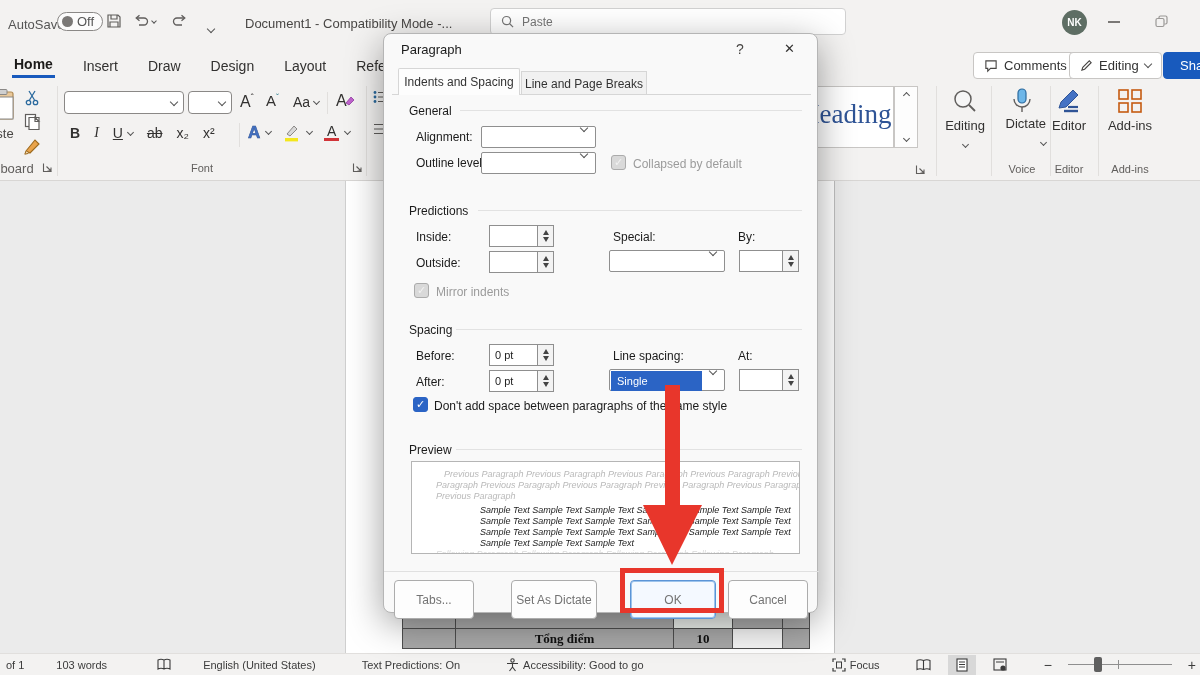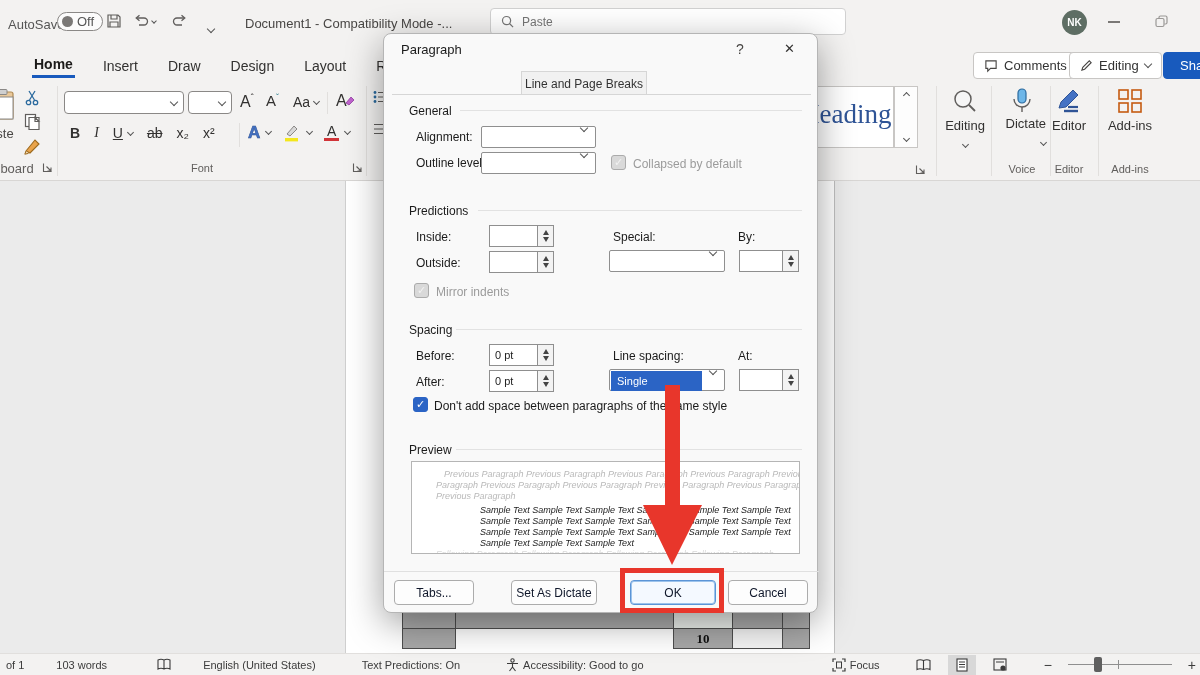--- a/index.html
+++ b/index.html
@@ -36,21 +36,21 @@
   .spinner .val { background:#fff; border:1px solid #8f8f8f; border-right:none; width:48px; height:22px; font-size:11px; color:#222; display:flex; align-items:center; padding-left:5px; }
   .spinner .btns { width:17px; height:22px; border:1px solid #8f8f8f; background:#f3f3f3; display:flex; flex-direction:column; align-items:center; justify-content:center; gap:2px; }
   .tri-up { width:0; height:0; border-left:3.5px solid transparent; border-right:3.5px solid transparent; border-bottom:5px solid #444; }
   .tri-dn { width:0; height:0; border-left:3.5px solid transparent; border-right:3.5px solid transparent; border-top:5px solid #444; }
   .ddown { position:absolute; background:#fff; border:1px solid #8f8f8f; border-radius:2px; display:flex; align-items:flex-start; }
   .ddown .dval { flex:1; height:100%; display:flex; align-items:center; padding-left:6px; font-size:11px; }
   .ddown .dchv { width:22px; display:flex; justify-content:center; }
   .cbx { position:absolute; width:15px; height:15px; border-radius:3px; border:1px solid #8f8f8f; background:#fff; display:flex; align-items:center; justify-content:center; }
   .cbx.checked { background:#2b64c5; border-color:#2b64c5; color:#fff; font-size:11px; }
   .cbx.disabled { background:#d9d9d9; border-color:#ababab; color:#f2f2f2; font-size:11px; }
-  .dbtn { position:absolute; height:25px; background:#fdfdfd; border:1px solid #acacac; border-radius:4px; font-size:12px; color:#0f172a; display:flex; align-items:center; justify-content:center; }
+  .dbtn { position:absolute; height:39px; background:#fdfdfd; border:1px solid #acacac; border-radius:4px; font-size:12px; color:#737373; display:flex; align-items:center; justify-content:center; }
   .dbtn.default { border:1px solid #5b94d6; box-shadow:inset 0 0 0 1px #9cc3ec; background:#f4f9ff; }
   .prevgray { font-size:9px; color:#b9b9b9; font-style:italic; line-height:11px; white-space:nowrap; }
   .prevblack { font-size:9px; color:#222; font-style:italic; line-height:11px; white-space:nowrap; }
   
   .annot { z-index:30; }
   #okrect { left:620px; top:568px; width:104px; height:45px; border:5px solid #e8362b; }
   
   .page { background:#fff; }
   .cell { position:absolute; border:1px solid #4e4e4e; font-family:"Liberation Serif", serif; font-weight:bold; font-size:13px; color:#111; display:flex; align-items:center; justify-content:center; }
   
@@ -106,21 +106,21 @@
       <span>NK</span>
     </div>
   <div class="abs" style="left:1108px; top:21px; width:12px; height:1.5px; background:#7a7876;"></div>
   <div class="abs" style="left:1155px; top:15px;">
     <svg width="13" height="13" viewBox="0 0 13 13">
         <rect x="1" y="3.5" width="8" height="8" rx="1.5" fill="none" stroke="#9a9896" stroke-width="1.2"></rect>
         <path d="M4 3.5 V2.5 a1.5 1.5 0 0 1 1.5 -1.5 h5 a1.5 1.5 0 0 1 1.5 1.5 v5 a1.5 1.5 0 0 1 -1.5 1.5 h-1" fill="none" stroke="#9a9896" stroke-width="1.2"></path>
       </svg>
   </div>
 
-  <div class="abs" style="left:32px; top:52px; display:flex; gap:26px; align-items:flex-end;">
+  <div class="abs" style="left:12px; top:52px; display:flex; gap:26px; align-items:flex-end;">
     <span class="ribbontab active">Home</span>
     <span class="ribbontab">Insert</span>
     <span class="ribbontab">Draw</span>
     <span class="ribbontab">Design</span>
     <span class="ribbontab">Layout</span>
     <span class="ribbontab">References</span>
   </div>
   <div class="abs pillbtn" style="left:973px; top:52px;">
     <svg width="14" height="14" viewBox="0 0 15 15">
         <path d="M2 2 h11 v8 h-6 l-3 3 v-3 h-2 z" fill="none" stroke="#484644" stroke-width="1.2"></path>
@@ -311,31 +311,35 @@
 
   <div class="abs" style="left:0; top:181px; width:1200px; height:472px; background:#ebebeb;"></div>
   <div class="abs page" style="left:345px; top:181px; width:490px; height:472px; border-left:1px solid #cfcfcf; border-right:1px solid #bfbfbf;"></div>
 
   <div class="cell" style="left:402px; top:612px; width:54px; height:17px; background:#ababab;"></div>
   <div class="cell" style="left:455px; top:612px; width:219px; height:17px; background:#ababab;"></div>
   <div class="cell" style="left:673px; top:612px; width:60px; height:17px; background:#eef2ee;"></div>
   <div class="cell" style="left:732px; top:612px; width:51px; height:17px; background:#ababab;"></div>
   <div class="cell" style="left:782px; top:612px; width:28px; height:17px; background:#ababab;"></div>
   <div class="cell" style="left:402px; top:628px; width:54px; height:21px; background:#a8a8a8;"></div>
+  <div class="cell" style="left:455px; top:628px; width:219px; height:21px; background:#a8a8a8;">
+      <span>Tổng điểm</span>
+    </div>
   <div class="cell" style="left:673px; top:628px; width:60px; height:21px; background:#a8a8a8;">
       <span>10</span>
     </div>
   <div class="cell" style="left:732px; top:628px; width:51px; height:21px; background:#f4f4f4;"></div>
   <div class="cell" style="left:782px; top:628px; width:28px; height:21px; background:#a8a8a8;"></div>
 
   <div id="dialog" class="abs">
     <div class="abs txt13" style="left:17px; top:8px; color:#1b1b1b;">Paragraph</div>
     <div class="abs" style="left:352px; top:7px; font-size:14px; color:#484644;">?</div>
     <div class="abs" style="left:400px; top:7px; font-size:13px; color:#323130;">✕</div>
 
+    <div class="tab active" style="left:14px; top:34px; width:122px;">Indents and Spacing</div>
     <div class="tab" style="left:137px; top:37px; width:126px;">Line and Page Breaks</div>
     <div class="abs" style="left:8px; top:60px; width:419px; height:1px; background:#d6d6d6;"></div>
 
     <div class="abs dlabel" style="left:25px; top:70px;text-align:center;">General</div>
     <div class="abs hrule" style="left:76px; top:76px; width:342px;"></div>
     <div class="abs dlabel" style="left:32px; top:96px;">Alignment:</div>
     <div class="ddown" style="left:97px; top:92px; width:115px; height:22px;">
       <span class="dval"></span>
       <span class="dchv">
           <span class="chv" style="margin-top:-2px;"></span>

